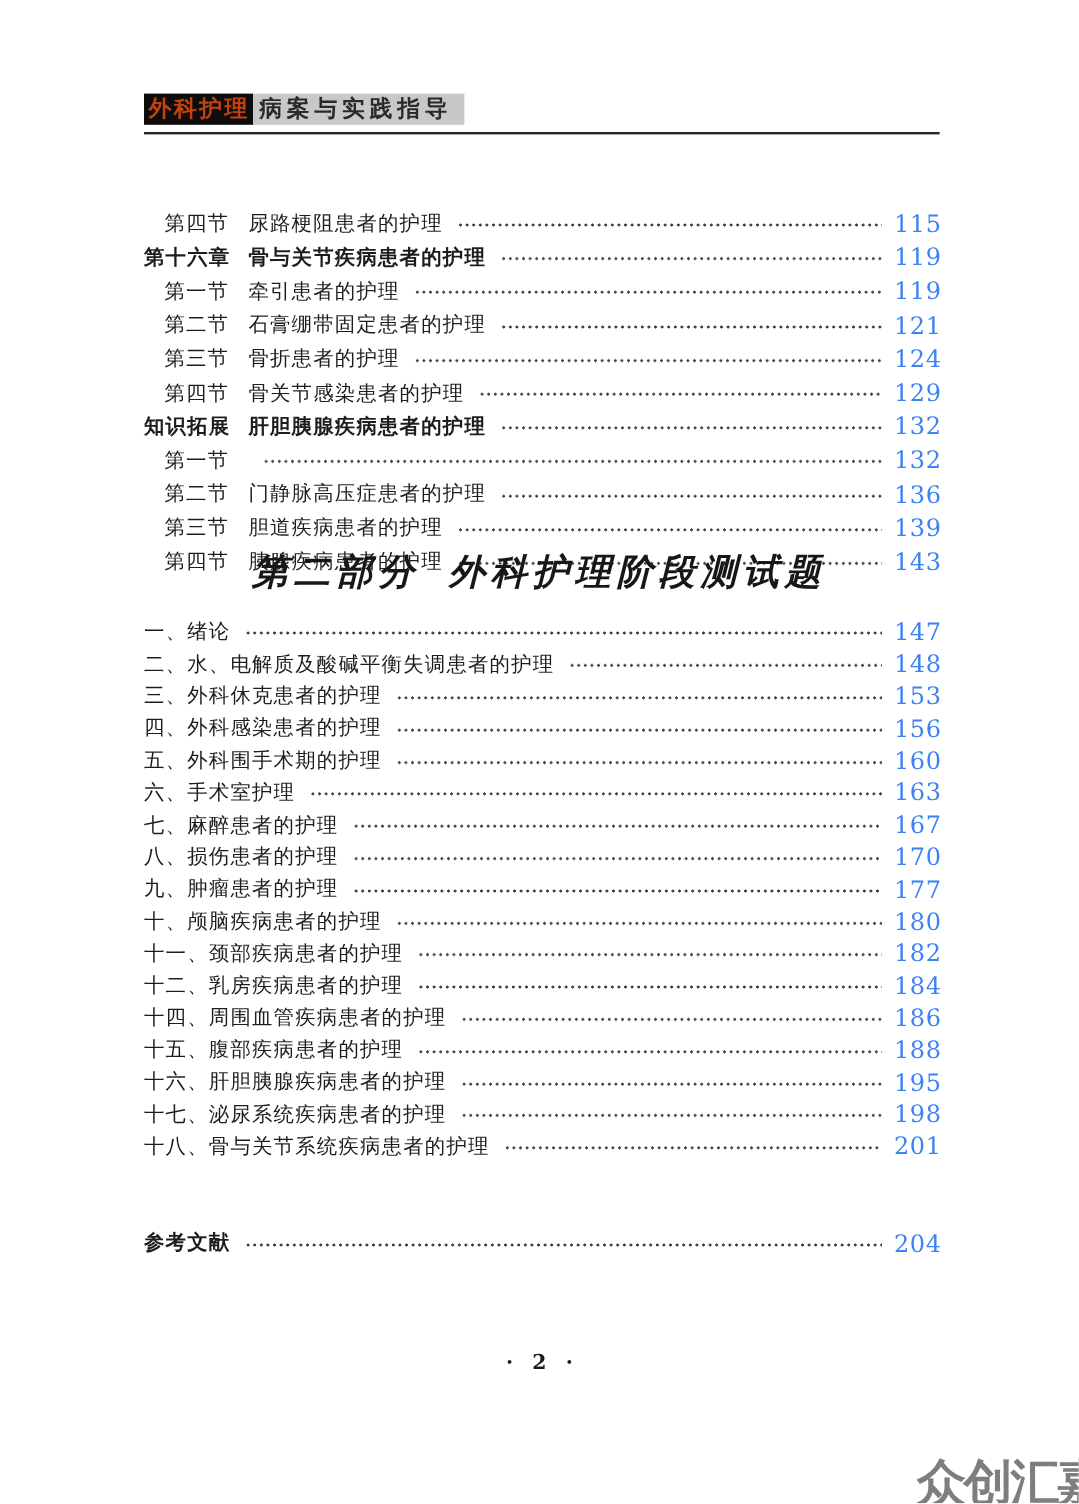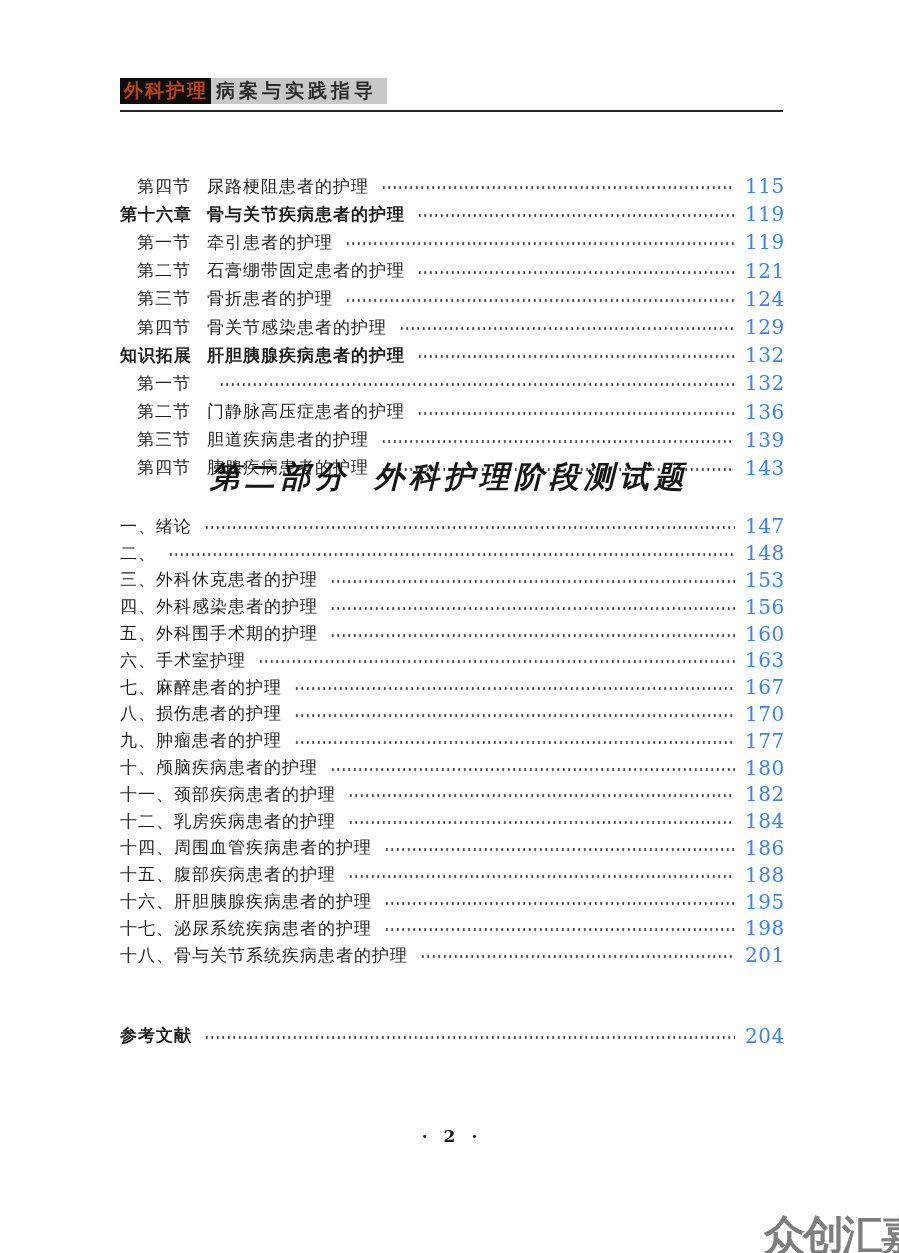--- a/index.html
+++ b/index.html
@@ -183,20 +183,21 @@
 
   <div class="toc toc2">
     <div class="row">
       <span class="num">一、</span>
         <span class="ttl">绪论</span>
       <span class="leader"></span>
       <span class="pg">147</span>
     </div>
     <div class="row">
       <span class="num">二、</span>
+        <span class="ttl">水、电解质及酸碱平衡失调患者的护理</span>
       <span class="leader"></span>
       <span class="pg">148</span>
     </div>
     <div class="row">
       <span class="num">三、</span>
         <span class="ttl">外科休克患者的护理</span>
       <span class="leader"></span>
       <span class="pg">153</span>
     </div>
     <div class="row">

